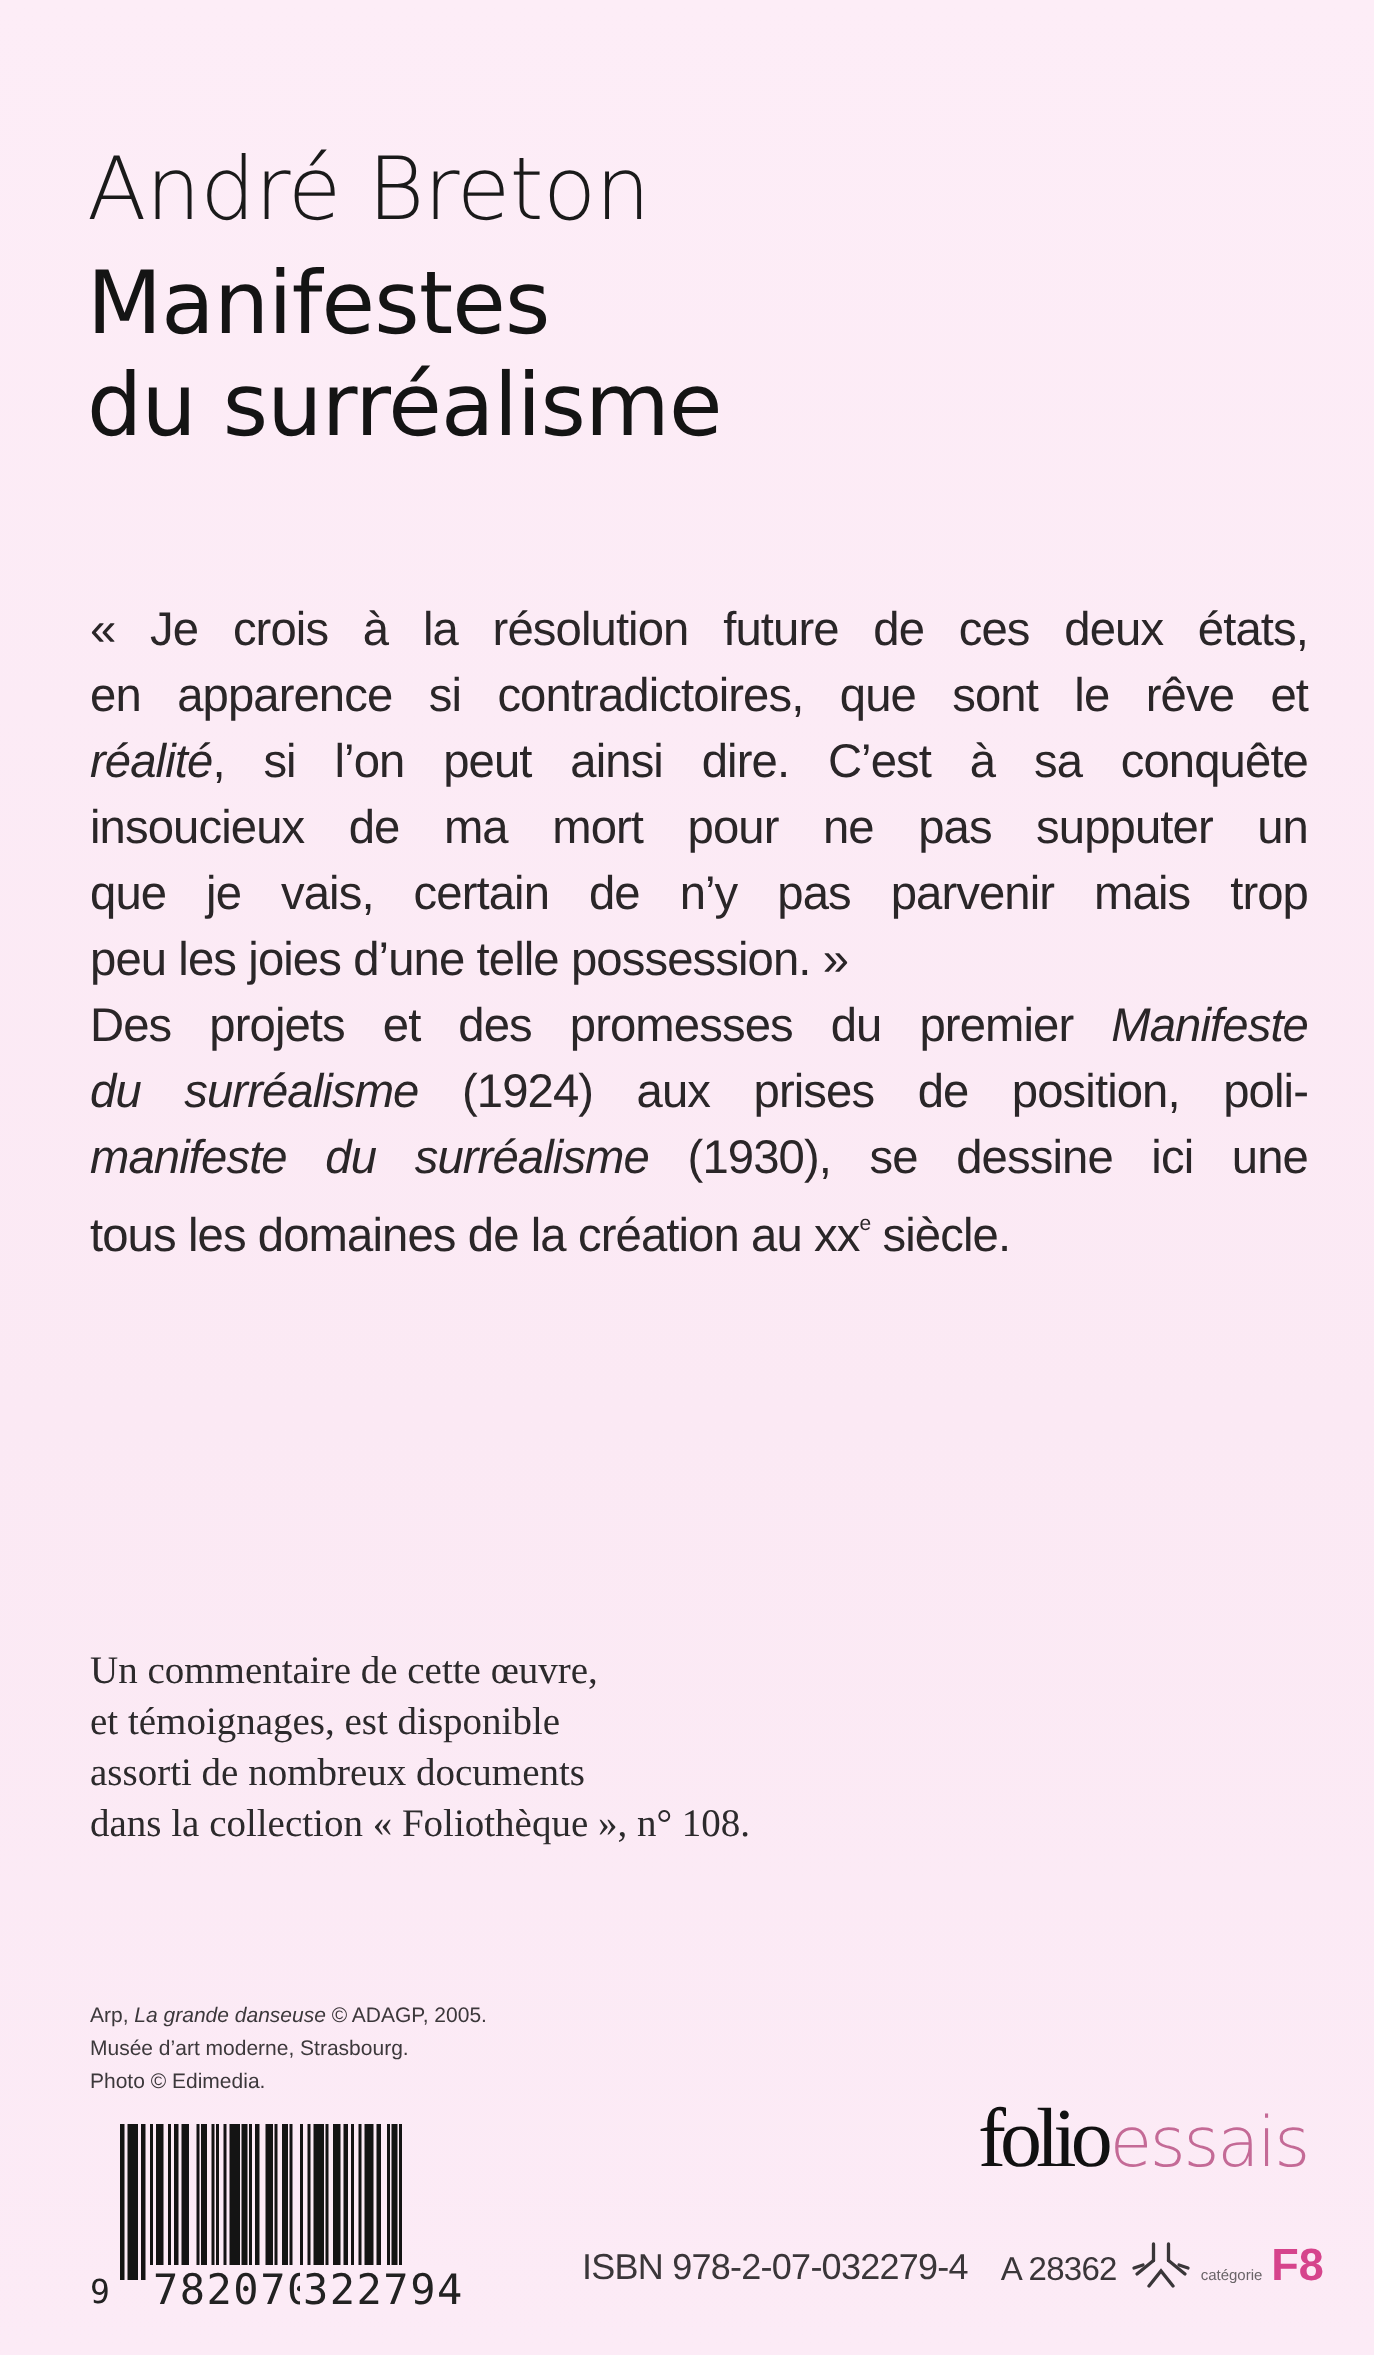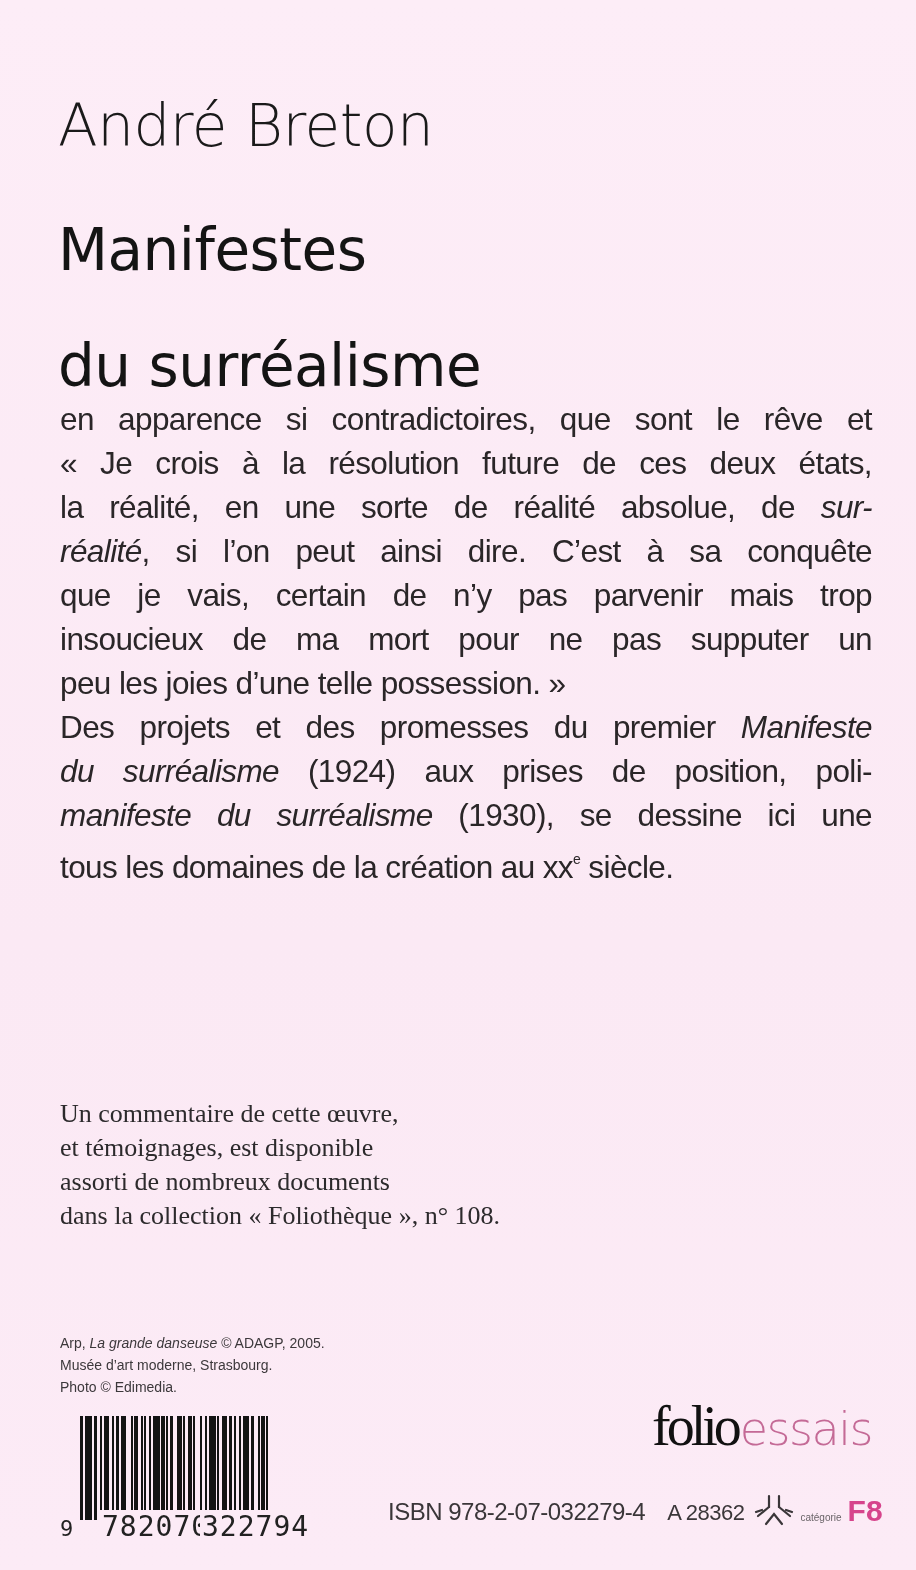--- a/index.html
+++ b/index.html
@@ -35,21 +35,21 @@
     .title {
       position: absolute;
       left: 58px;
       top: 168px;
       font-family: "DejaVu Sans", sans-serif;
       font-size: 58px;
       line-height: 68px;
       letter-spacing: -0.5px;
       color: #141414;
     }
-    .title div { white-space: nowrap; margin-top: 48px; }
+    .title div { white-space: nowrap; }
 
     .blurb {
       position: absolute;
       left: 60px;
       top: 397px;
       width: 812px;
       font-family: "Liberation Sans Narrow", "Liberation Sans", sans-serif;
       font-size: 31.5px;
       line-height: 44px;
       color: #2a2628;
@@ -192,26 +192,25 @@
 
   <div class="author">André Breton</div>
 
   <div class="title">
     <div>Manifestes</div>
     <div>du surréalisme</div>
   </div>
 
   <div class="blurb">
     <p>
+      <span class="line">« Je crois à la résolution future de ces deux états,</span>
       <span class="line">en apparence si contradictoires, que sont le rêve et</span>
-      <span class="line">« Je crois à la résolution future de ces deux états,</span>
-      <span class="line"><span>la réalité, en une sorte de réalité absolue, de</span> <em>sur-</em></span>
       <span class="line"><em>réalité</em><span>, si l’on peut ainsi dire. C’est à sa conquête</span></span>
+      <span class="line">insoucieux de ma mort pour ne pas supputer un</span>
       <span class="line">que je vais, certain de n’y pas parvenir mais trop</span>
-      <span class="line">insoucieux de ma mort pour ne pas supputer un</span>
       <span class="line last">peu les joies d’une telle possession. »</span>
     </p>
     <p>
       <span class="line"><span>Des projets et des promesses du premier </span><em>Manifeste</em></span>
       <span class="line"><em>du surréalisme</em><span> (1924) aux prises de position, poli-</span></span>
       <span class="line"><em>manifeste du surréalisme</em><span> (1930), se dessine ici une</span></span>
       <span class="line last"><span>tous les domaines de la création au xx</span><span class="sup">e</span><span> siècle.</span></span>
     </p>
   </div>
 

